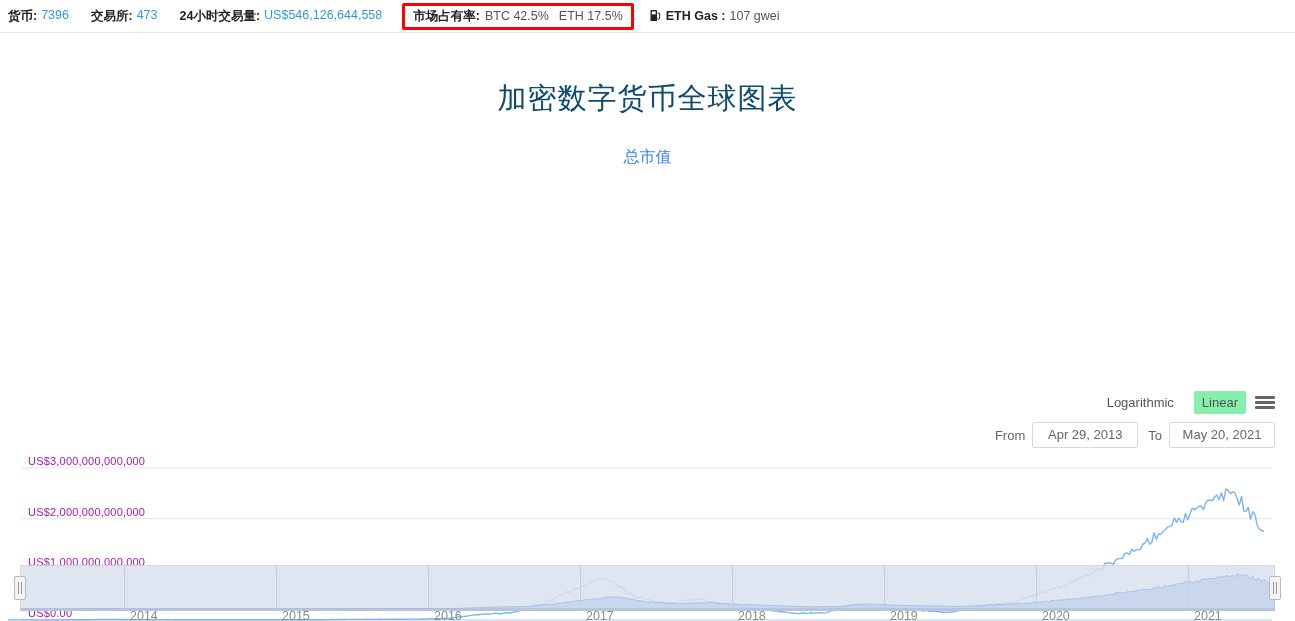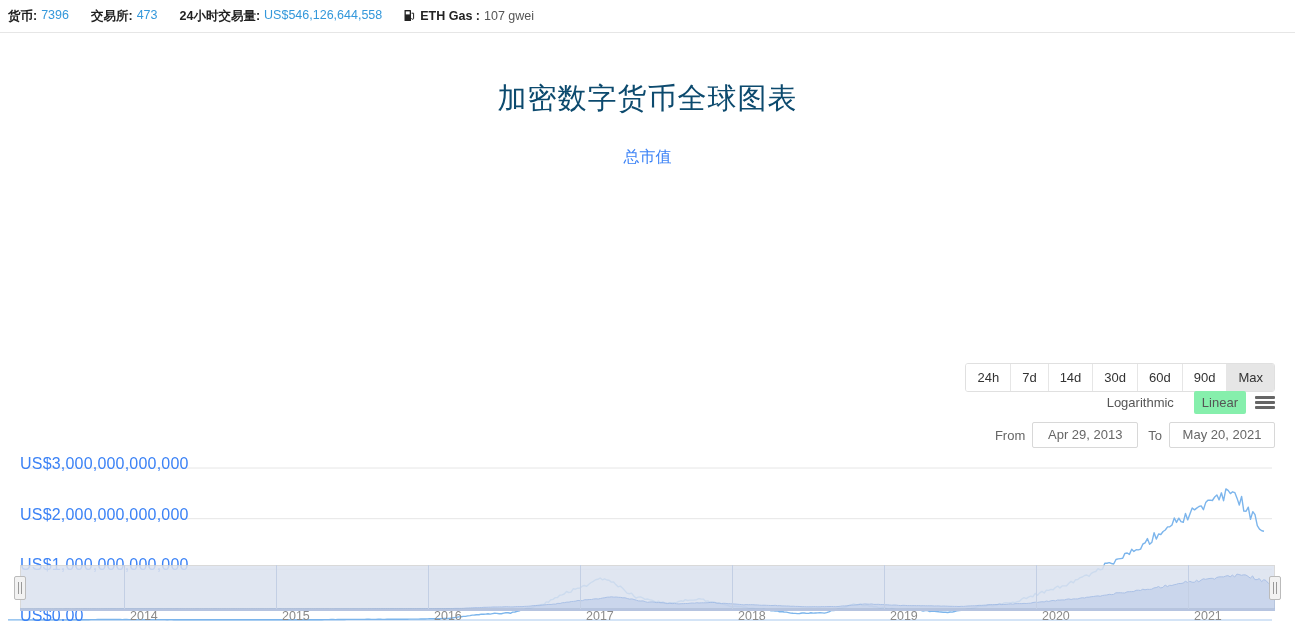--- a/index.html
+++ b/index.html
@@ -83,21 +83,21 @@
   .daterow .lab.to{margin-left:10px;}
   .daterow .dinput{
     border:1px solid #d8d8d8;border-radius:2px;background:#fff;
     padding:4px 11px;color:#666;font-size:13px;cursor:text;min-width:82px;
     text-align:center;line-height:16px;
   }
 
   
   .plot{position:absolute;left:0;top:0;width:1295px;height:480px;}
   .ylab{
-    position:absolute;font-size:16px;color:#3b82f6;left:20px;
+    position:absolute;font-size:11px;color:#a21caf;left:28px;
     letter-spacing:.2px;
   }
 
   
   .navwrap{position:absolute;left:0;top:565px;width:1295px;height:52px;}
   .nav-outer{position:absolute;left:20px;top:0;width:1255px;height:60px;}
   .nav-mask{
     position:absolute;left:0;top:0;width:100%;height:44px;
     background:#dbe2ef;opacity:.85;border:1px solid #d3d3d3;box-sizing:border-box;
   }
@@ -130,49 +130,45 @@
     <span class="lbl">交易所:</span>
     <span class="val">473</span>
   </div>
 
 
   <div class="stat">
     <span class="lbl">24小时交易量:</span>
     <span class="val">US$546,126,644,558</span>
   </div>
 
+  <div class="highlight-box">
+    <span class="lbl">市场占有率:</span>
+    <span class="sub">BTC 42.5%</span>
+    <span class="sub2">ETH 17.5%</span>
+  </div>
 
   <div class="stat">
     <span class="gas-icon">
       <svg width="11" height="13" viewBox="0 0 11 13" xmlns="http://www.w3.org/2000/svg">
         <rect x="0.5" y="1" width="6.5" height="11" rx="0.6" fill="#222"></rect>
         <rect x="1.8" y="2.4" width="3.9" height="3" fill="#fff"></rect>
         <path d="M7.6 4.2 L9.6 4.2 L9.6 9.3 a1 1 0 0 1-2 0" stroke="#222" stroke-width="1" fill="none"></path>
       </svg>
     </span>
     <span class="lbl">ETH Gas :</span>
     <span class="val plain">107 gwei</span>
   </div>
 
 </div>
 
 <h1 class="chart-title">加密数字货币全球图表</h1>
 <h2 class="chart-sub">总市值</h2>
 
 <div class="chart-wrap">
 
-  <div class="rangebar" id="rangebar">
-      <div class="rb">24h</div>
-      <div class="rb">7d</div>
-      <div class="rb">14d</div>
-      <div class="rb">30d</div>
-      <div class="rb">60d</div>
-      <div class="rb">90d</div>
-      <div class="rb sel">Max</div>
-    </div>
 
   <div class="scalebar">
     <span id="scales"><span class="sc">Logarithmic</span><span class="sc sel">Linear</span></span>
     <span class="burger">
       <i></i>
         <i></i>
         <i></i>
     </span>
   </div>
 

